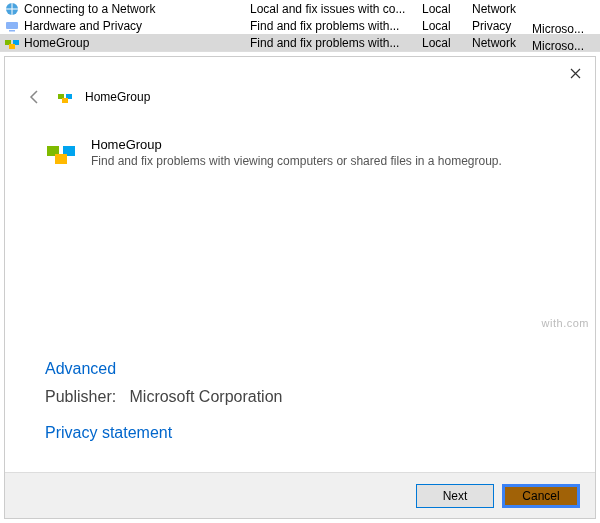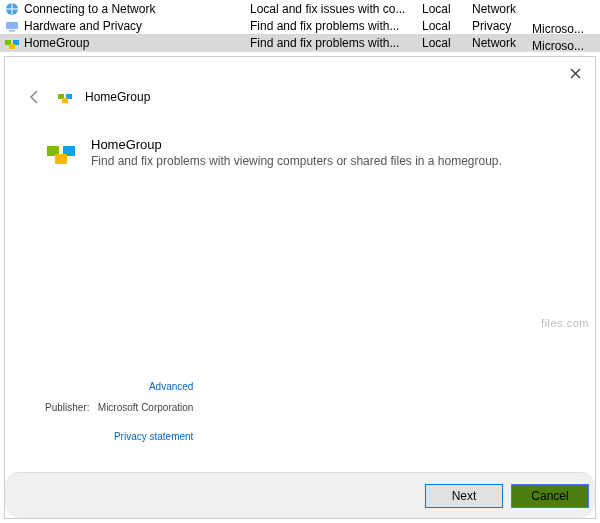--- a/index.html
+++ b/index.html
@@ -65,35 +65,34 @@
     margin-bottom:24px;
   }
   .item {
     display:flex; gap:14px; align-items:flex-start;
   }
   .item-ic { width:32px;height:32px; flex:0 0 auto; }
   .item-title { font-size:13px; color:#000; }
   .item-desc  { font-size:12px; color:#555; margin-top:2px; }
   .links {
     position:absolute; left:40px; bottom:66px;
-    font-size:10px;
-    text-align:right;
+    font-size:16px;
   }
   .link { color:#0066cc; cursor:pointer; margin-bottom:10px; }
   .pub  { color:#444; margin-bottom:18px; }
   .footer {
     position:absolute; left:0; right:0; bottom:0;
     height:46px; background:#f0f0f0;
     border-top:1px solid #ddd;
     display:flex; justify-content:flex-end; align-items:center;
-    padding-right:6px; gap:8px;border-radius:15px;
+    padding-right:15px; gap:8px;
   }
   .btn {
     min-width:78px; height:24px;
-    background:#4d7c0f; border:1px solid #3b82f6;
+    background:#a16207; border:3px solid #3b82f6;
     font-size:12px; font-family:inherit;
   }
   .btn.primary { background:#e1e1e1; border:1px solid #0078d7; }
   .watermark {
     position:absolute; right:6px; top:260px;
     font-size:11px; color:#bbb; letter-spacing:.5px;
     transform-origin: right top;
   }
   svg { display:block; }
 </style>
@@ -196,14 +195,14 @@
       <span>Microsoft Corporation</span>
     </div>
     <div class="link">Privacy statement</div>
   </div>
 
   <div class="footer">
     <button class="btn primary">Next</button>
     <button class="btn">Cancel</button>
   </div>
 
-  <div class="watermark">files.com</div>
+  <div class="watermark">with.com</div>
 </div>
 
 </body></html>

